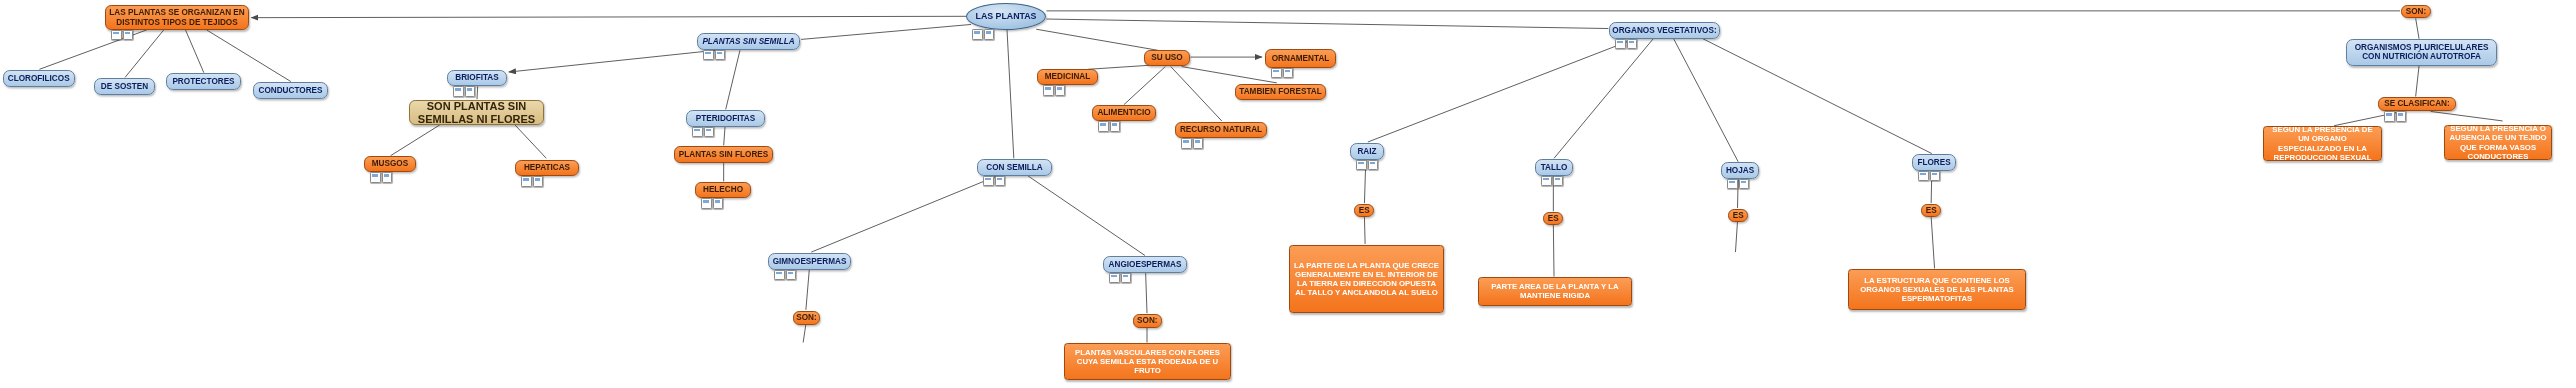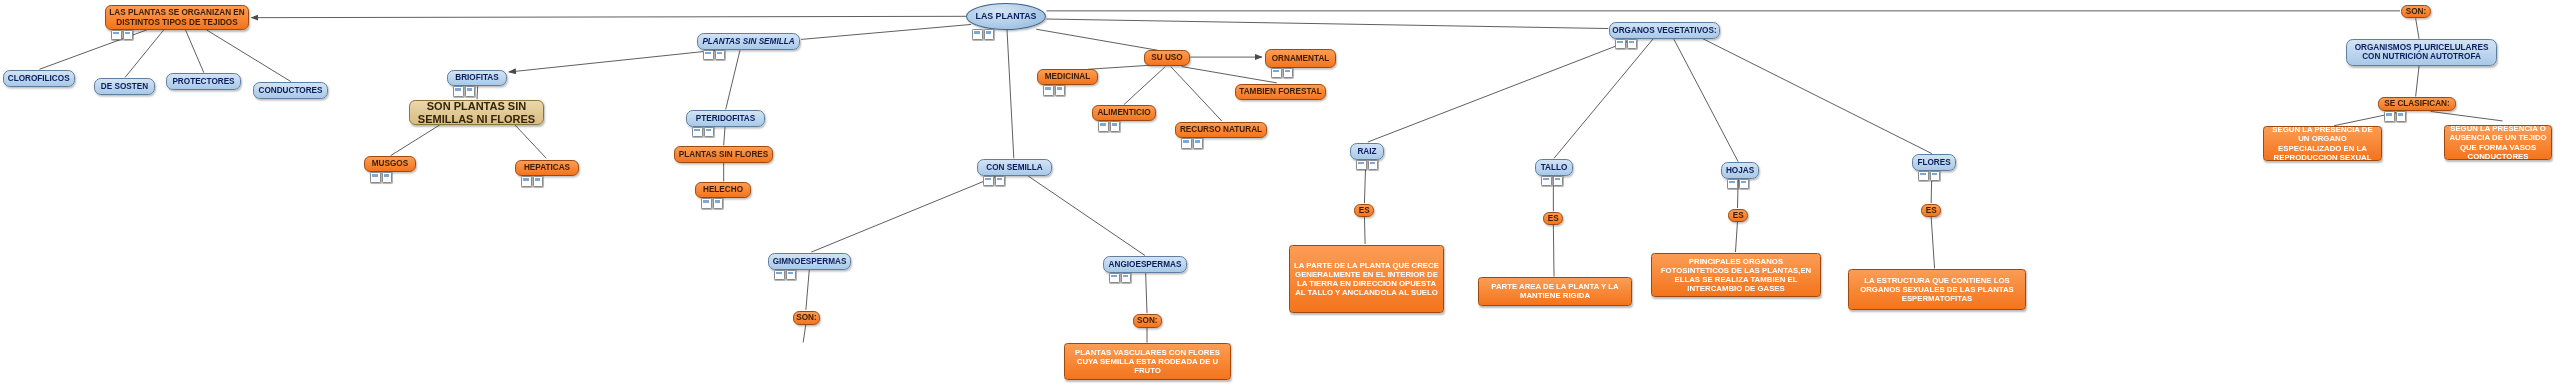--- a/index.html
+++ b/index.html
@@ -281,23 +281,20 @@
     <div class="node blue" style="left: 1721px; top: 162px; width: 38px; height: 17px;">
       <span class="node-label">HOJAS</span>
       <div class="icon-pair">
         <div class="res-icon"></div>
         <div class="res-icon"></div>
       </div>
     </div>
     <div class="node orange" style="left: 1728px; top: 209px; width: 20.4px; height: 13px;">
       <span class="node-label">ES</span>
     </div>
-    <div class="node desc" style="left: 1651px; top: 253px; width: 170px; height: 44px;">
-      <span class="node-label">PRINCIPALES ORGANOS FOTOSINTETICOS DE LAS PLANTAS,EN ELLAS SE REALIZA TAMBIEN EL INTERCAMBIO DE GASES</span>
-    </div>
     <div class="node blue" style="left: 1912px; top: 154px; width: 44px; height: 17px;">
       <span class="node-label">FLORES</span>
       <div class="icon-pair">
         <div class="res-icon"></div>
         <div class="res-icon"></div>
       </div>
     </div>
     <div class="node orange" style="left: 1921px; top: 204px; width: 20.4px; height: 13px;">
       <span class="node-label">ES</span>
     </div>

